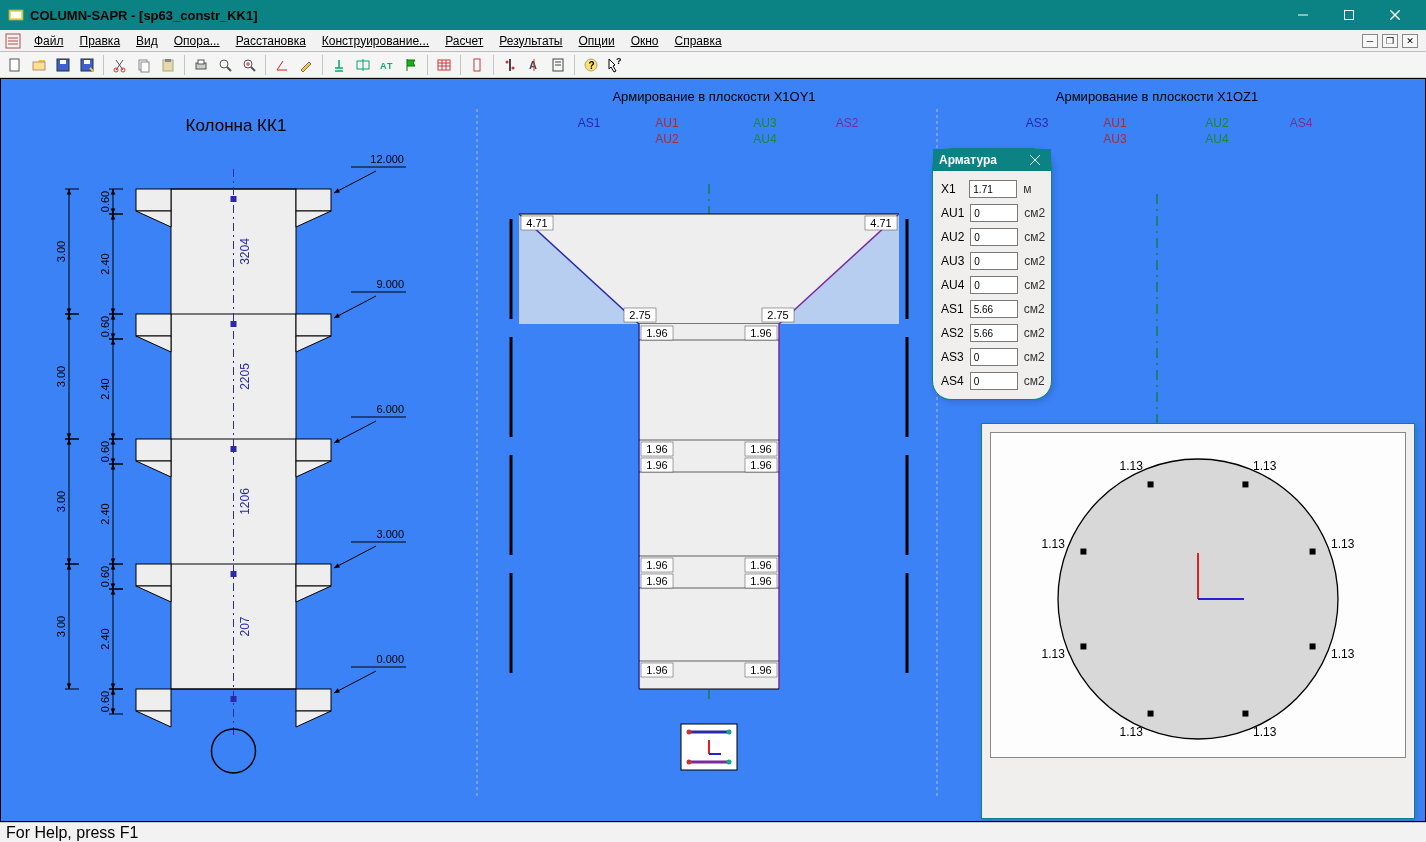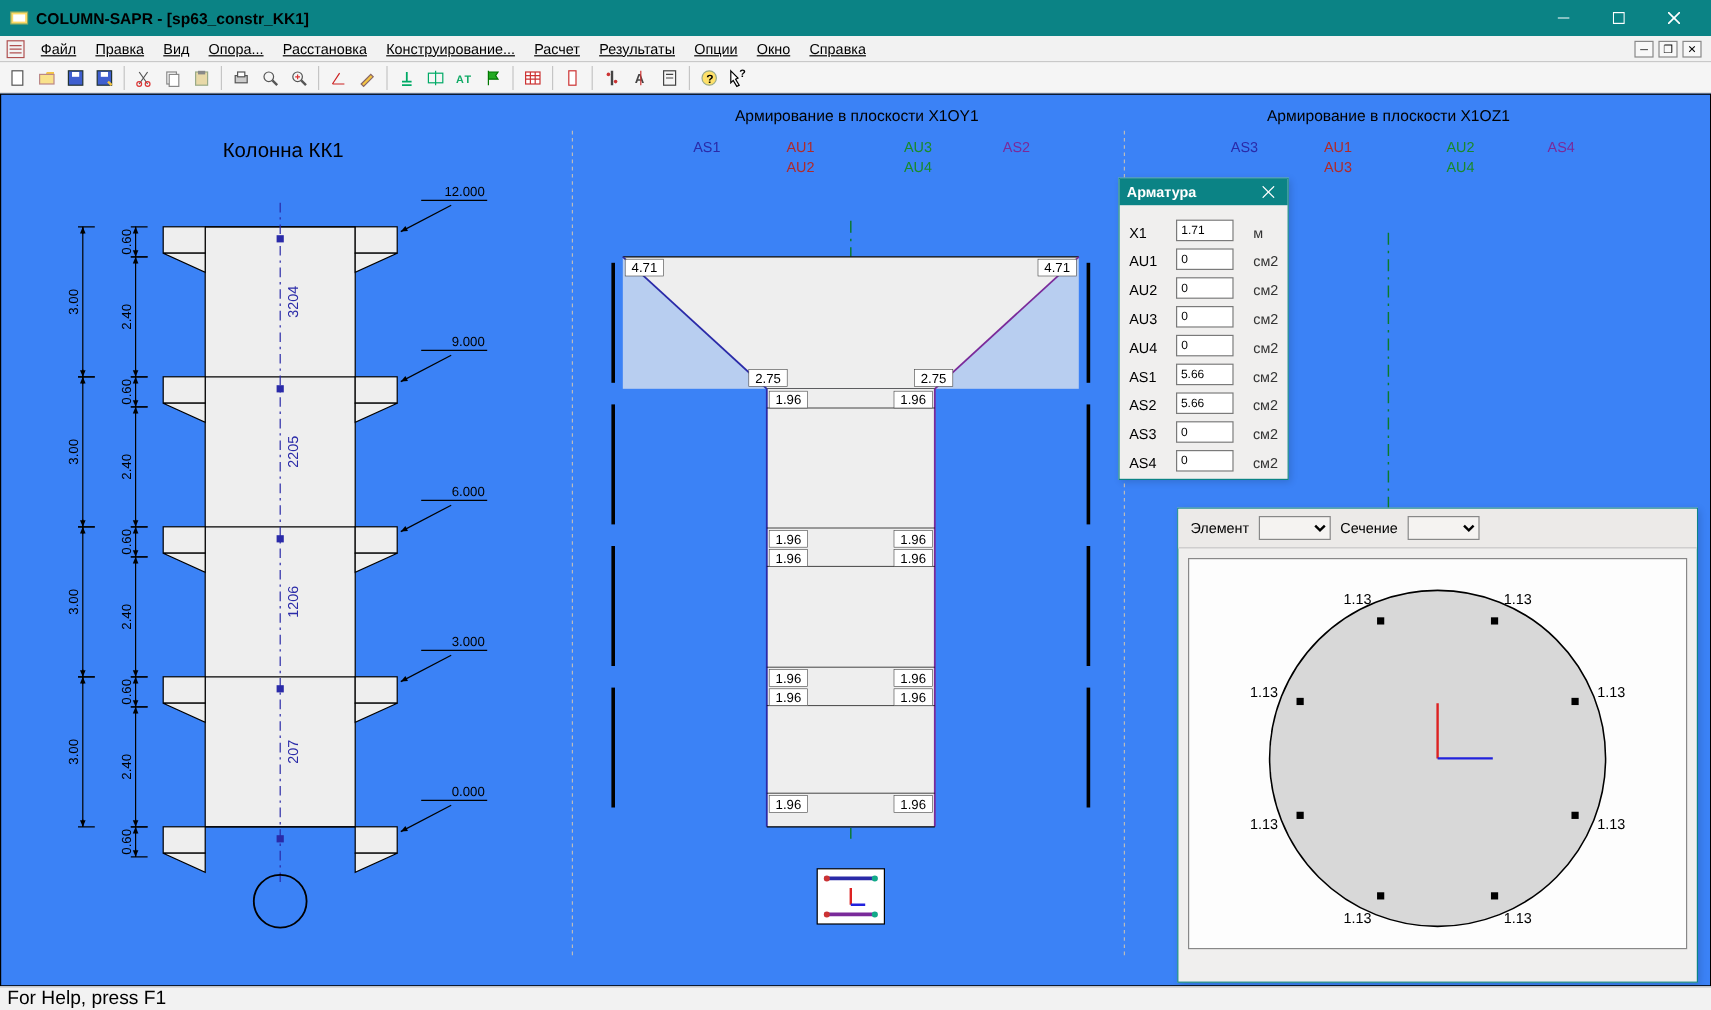--- a/index.html
+++ b/index.html
@@ -33,21 +33,21 @@
   .statusbar { position:absolute; bottom:0; left:0; right:0; height:20px; background:#f2f2f2; border-top:1px solid #c9c9c9; display:flex; align-items:center; padding:0 6px; font-size:16px; }
 
   
   svg text { font-family: "Segoe UI", Tahoma, Arial, sans-serif; }
 
   
   .panel { position:absolute; background:#f0efee; border:1px solid #0b8385; box-shadow:2px 2px 6px rgba(0,0,0,.15); }
   .panel .phdr { height:22px; background:#0b8385; color:#fff; display:flex; align-items:center; padding:0 6px; font-size:12px; font-weight:600; }
   .panel .phdr .pclose { margin-left:auto; width:20px; height:18px; display:flex; align-items:center; justify-content:center; }
   .panel .pbody { padding:6px 8px; }
-  .row { display:flex; align-items:flex-end; height:24px; gap:16px; }
+  .row { display:flex; align-items:center; height:24px; gap:6px; }
   .row label { width:34px; }
   .row input { width:48px; height:18px; border:1px solid #7a7a7a; font-size:10px; padding:0 3px; background:#fff; }
   .row .unit { width:30px; color:#333; }
 
   .panel2-toolbar { display:flex; align-items:center; gap:8px; padding:6px 10px; border-bottom:1px solid #c8c8c8; background:#eceae8; }
   .panel2-toolbar select { height:20px; border:1px solid #888; background:#f5f3f1; font-size:12px; width:60px; }
   .panel2-canvas { margin:8px; border:1px solid #888; background:#fdfdfd; position:relative; }
 
   
 </style>
@@ -509,21 +509,21 @@
         <circle cx="728" cy="683" r="2.5" fill="#1a8"></circle>
         <line x1="708" y1="675" x2="708" y2="661" stroke="#d22" stroke-width="2"></line>
         <line x1="708" y1="675" x2="720" y2="675" stroke="#22d" stroke-width="2"></line>
       </g>
       <g>
         <line x1="1156" y1="115" x2="1156" y2="610" stroke="#0a7a2a" stroke-dasharray="10 5 2 5" stroke-width="1.2"></line>
       </g>
     </svg>
 </div>
 
-<div class="panel" style="left:932px; top:148px; width:142px;">
+<div class="panel" style="left:932px; top:148px; width:120px;border-radius:19px;">
   <div class="phdr">
     <span>Арматура</span>
     <span class="pclose">
         <svg width="10" height="10">
           <line x1="0" y1="0" x2="10" y2="10" stroke="#fff"></line>
           <line x1="10" y1="0" x2="0" y2="10" stroke="#fff"></line>
         </svg>
       </span>
   </div>
   <div class="pbody" id="rebar-rows">
@@ -569,26 +569,20 @@
       </div>
       <div class="row">
         <label>AS4</label>
     <input value="0" style="">
     <span class="unit">см2</span>
       </div>
     </div>
 </div>
 
 <div class="panel" style="left:981px; top:423px; width:434px; height:396px;">
-  <div class="panel2-toolbar">
-    <span>Элемент</span>
-    <select></select>
-    <span>Сечение</span>
-    <select></select>
-  </div>
   <div class="panel2-canvas" style="height:326px;">
     <svg id="section-svg" width="414" height="324">
         <circle cx="207" cy="166" r="140" fill="#d8d8d8" stroke="#000" stroke-width="1.3"></circle>
         <line x1="207" y1="166" x2="207" y2="120" stroke="#d22" stroke-width="2"></line>
         <line x1="207" y1="166" x2="253" y2="166" stroke="#22d" stroke-width="2"></line>
         <rect x="251.45274561327113" y="48.43893796860044" width="6" height="6" fill="#000"></rect>
         <text x="262.10641426057293" y="36.96134731837472" font-size="12" fill="#000" text-anchor="start" dominant-baseline="auto" font-family="Courier New" transform="">1.13</text>
         <rect x="318.56106203139956" y="115.54725438672887" width="6" height="6" fill="#000"></rect>
         <text x="340.0386526816253" y="114.89358573942707" font-size="12" fill="#000" text-anchor="start" dominant-baseline="auto" font-family="Courier New" transform="">1.13</text>
         <rect x="318.56106203139956" y="210.45274561327113" width="6" height="6" fill="#000"></rect>

